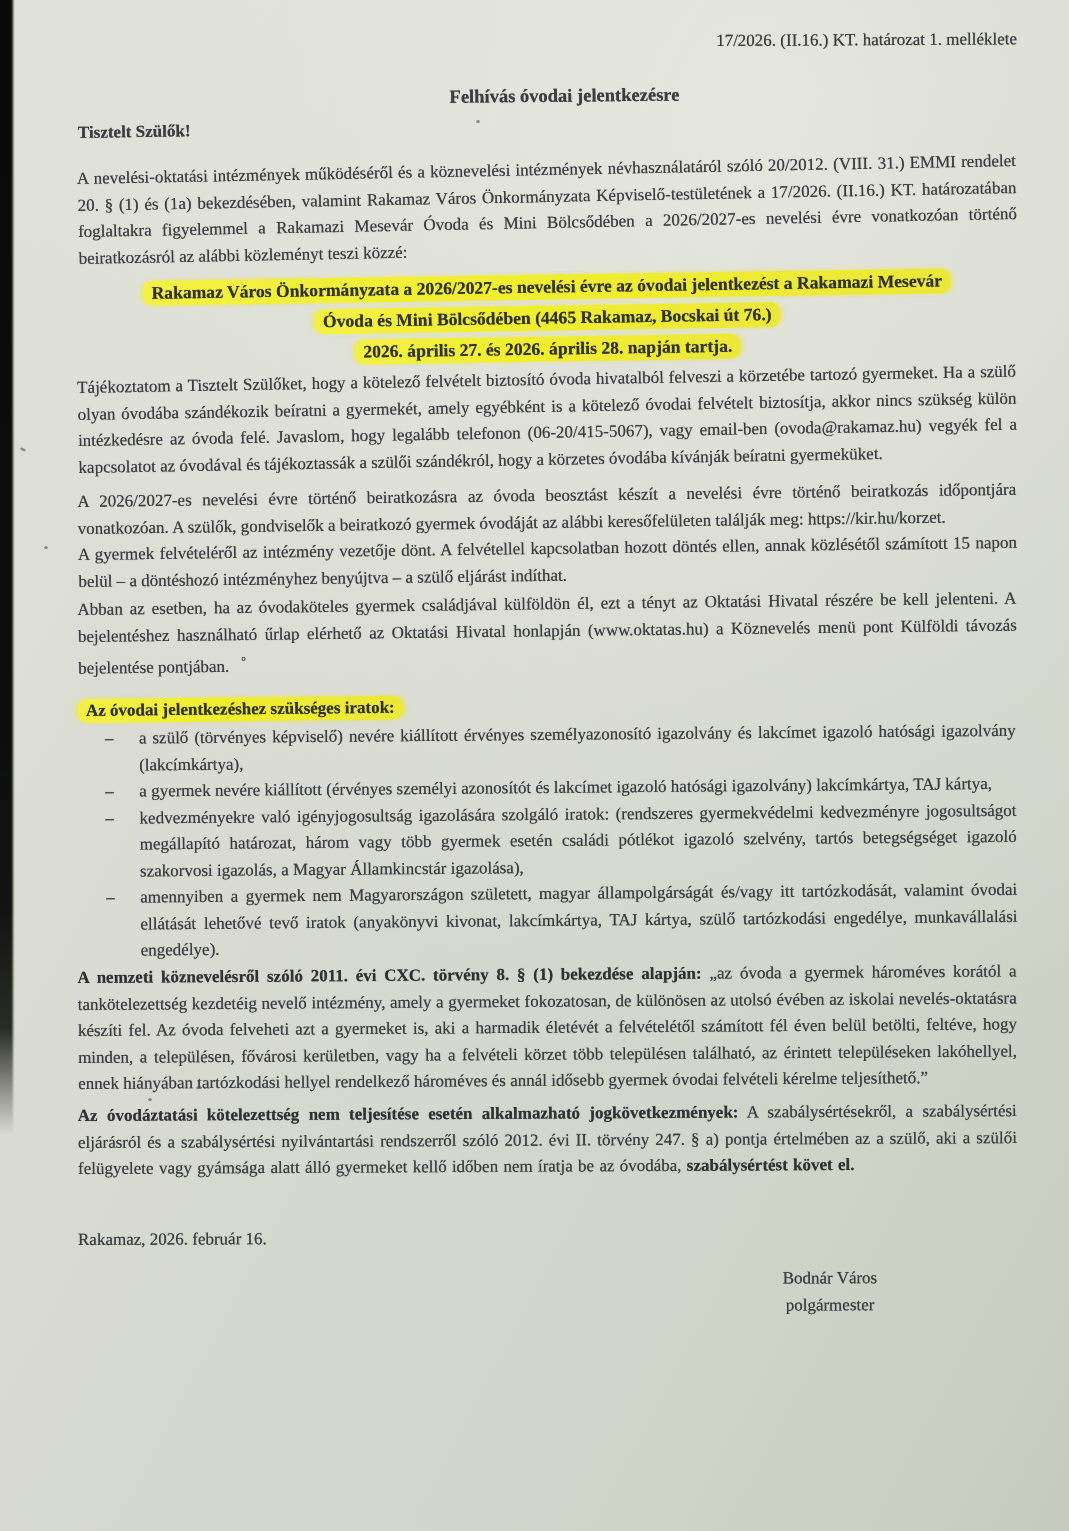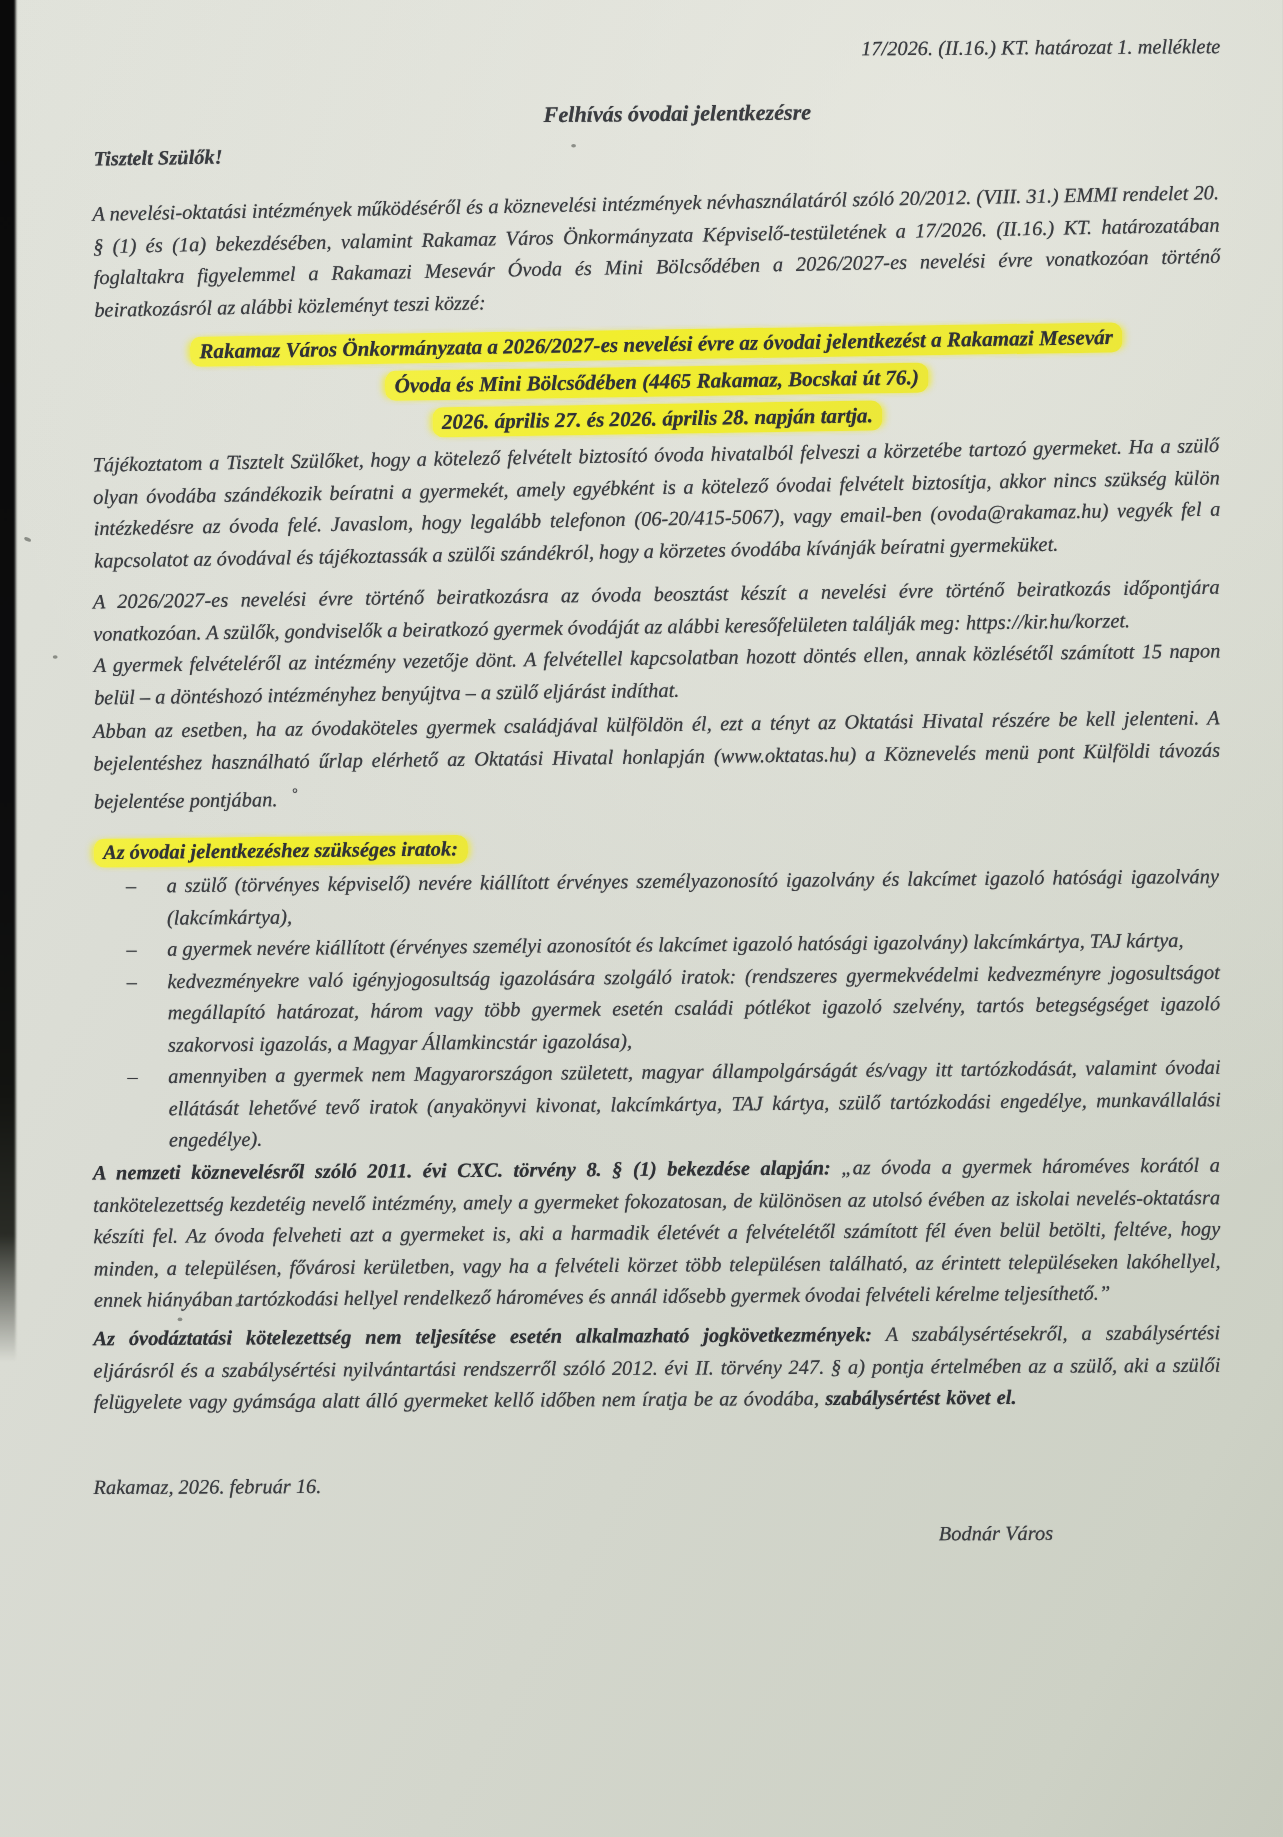--- a/index.html
+++ b/index.html
@@ -26,21 +26,21 @@
     filter:blur(1.1px);
     z-index:5;
   }
   .speck{position:absolute;background:rgba(70,72,68,.55);border-radius:50%;z-index:4;}
   .s1{left:20px;top:448px;width:6px;height:3px;transform:rotate(25deg);}
   .s2{left:44px;top:546px;width:4px;height:3px;}
   .s3{left:148px;top:1098px;width:4px;height:3px;}
   .s4{left:196px;top:1086px;width:5px;height:3px;transform:rotate(-20deg);}
   .s5{left:476px;top:120px;width:4px;height:3px;}
 
-  .soft{text-shadow:0 0 .7px rgba(58,60,64,.75);font-style:italic;}
+  .soft{text-shadow:0 0 .7px rgba(58,60,64,.75);}
   b,.bold{color:#2f3135;}
 
   .header-ref{ text-align:right; transform:rotate(-.35deg); transform-origin:0 60%; }
   .doc-title{
     margin:28px 0 0 34px; text-align:center; font-weight:bold; font-size:18.5px;
     transform:rotate(-.55deg); transform-origin:0 60%;
   }
   .salutation{ margin:7px 0 0 0; font-weight:bold; transform:rotate(-.9deg); transform-origin:0 60%; }
 
   .para{ margin:0; text-align:justify; transform-origin:0 60%; }
@@ -146,15 +146,16 @@
   </ul>
 
   <p class="para p-law"><b>A nemzeti köznevelésről szóló 2011. évi CXC. törvény 8. § (1) bekezdése alapján:</b><span> „az óvoda a gyermek hároméves korától a tankötelezettség kezdetéig nevelő intézmény, amely a gyermeket fokozatosan, de különösen az utolsó évében az iskolai nevelés-oktatásra készíti fel. Az óvoda felveheti azt a gyermeket is, aki a harmadik életévét a felvételétől számított fél éven belül betölti, feltéve, hogy minden, a településen, fővárosi kerületben, vagy ha a felvételi körzet több településen található, az érintett településeken lakóhellyel, ennek hiányában tartózkodási hellyel rendelkező hároméves és annál idősebb gyermek óvodai felvételi kérelme teljesíthető.”</span></p>
 
   <p class="para p-penalty"><b>Az óvodáztatási kötelezettség nem teljesítése esetén alkalmazható jogkövetkezmények:</b><span> A szabálysértésekről, a szabálysértési eljárásról és a szabálysértési nyilvántartási rendszerről szóló 2012. évi II. törvény 247. § a) pontja értelmében az a szülő, aki a szülői felügyelete vagy gyámsága alatt álló gyermeket kellő időben nem íratja be az óvodába, </span><b>szabálysértést követ el.</b></p>
 
   <p class="date-line">Rakamaz, 2026. február 16.</p>
 
   <div class="signature">
     <div class="sig-name">Bodnár Város</div>
+    <div class="sig-role">polgármester</div>
   </div>
 
 </div>
 
 </body></html>

